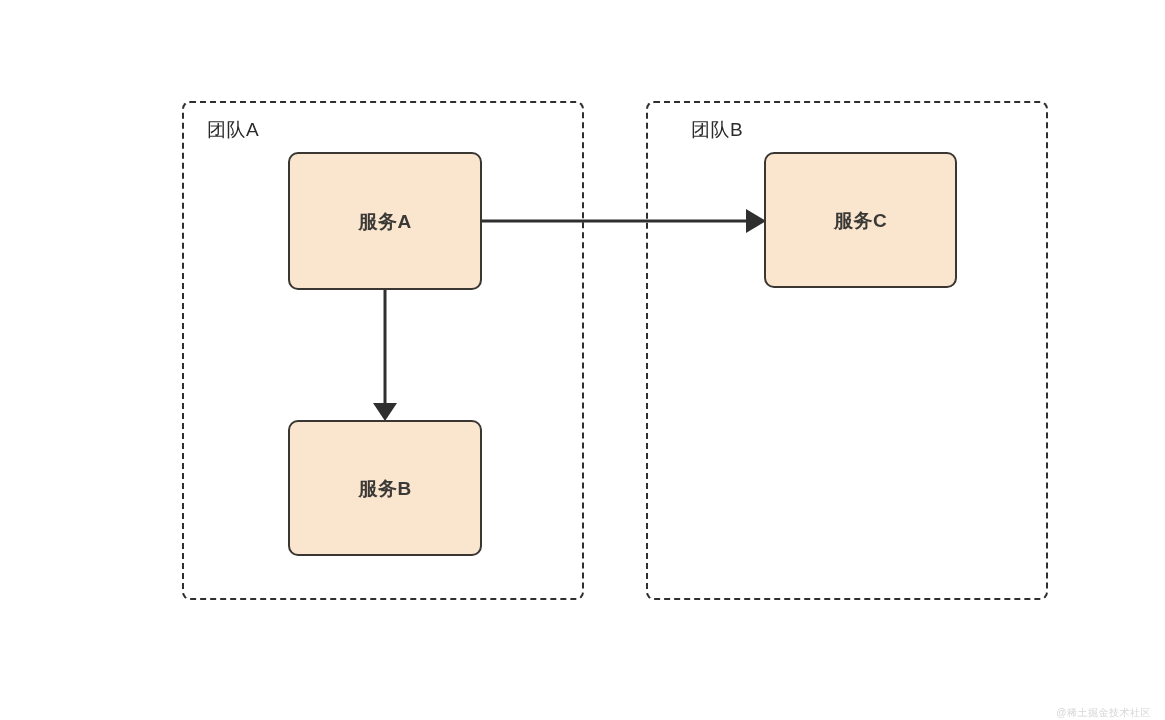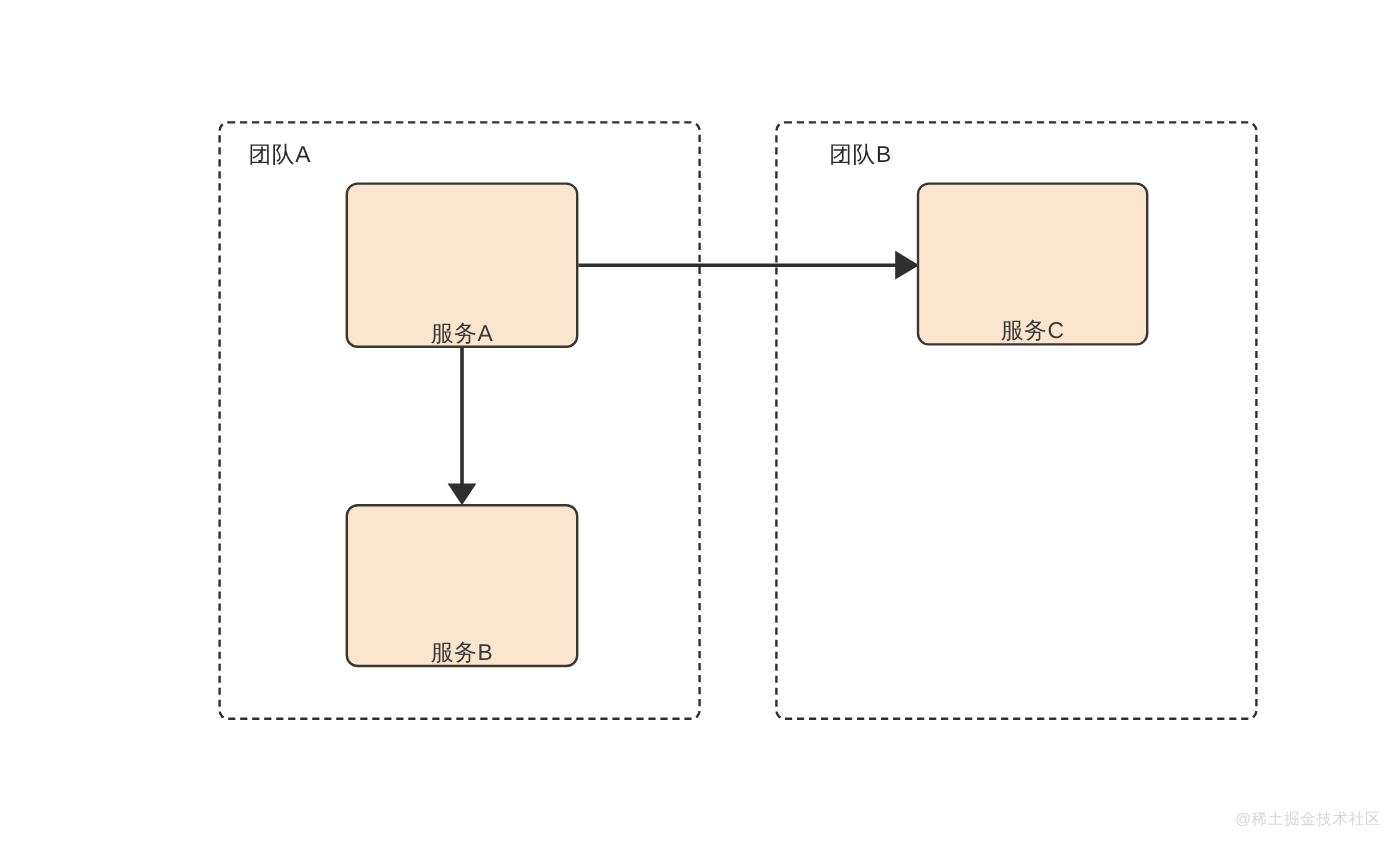--- a/index.html
+++ b/index.html
@@ -36,22 +36,23 @@
   }
 
   
   .service-node {
     position: absolute;
     box-sizing: border-box;
     background: #fae5cf;
     border: 2px solid #3a3733;
     border-radius: 10px;
     display: flex;
-    align-items: flex-end;
+    align-items: center;
     justify-content: center;
+    font-weight: bold;
   }
   .service-label {
     font-size: 19px;
     line-height: 1;
     color: #3b3935;
     white-space: nowrap;
     letter-spacing: 0.5px;
   }
 
   
@@ -61,22 +62,22 @@
     top: 0;
     width: 1165px;
     height: 720px;
     pointer-events: none;
   }
 
   
   .watermark {
     position: absolute;
     right: 14px;
-    bottom: 28px;
-    font-size: 13px;
+    bottom: 0;
+    font-size: 10px;
     color: #d6d6d6;
     white-space: nowrap;
     letter-spacing: 0.5px;
   }
 </style>
 </head>
 <body>
 
 <div id="canvas" style="background: rgb(255, 255, 255);">
 

